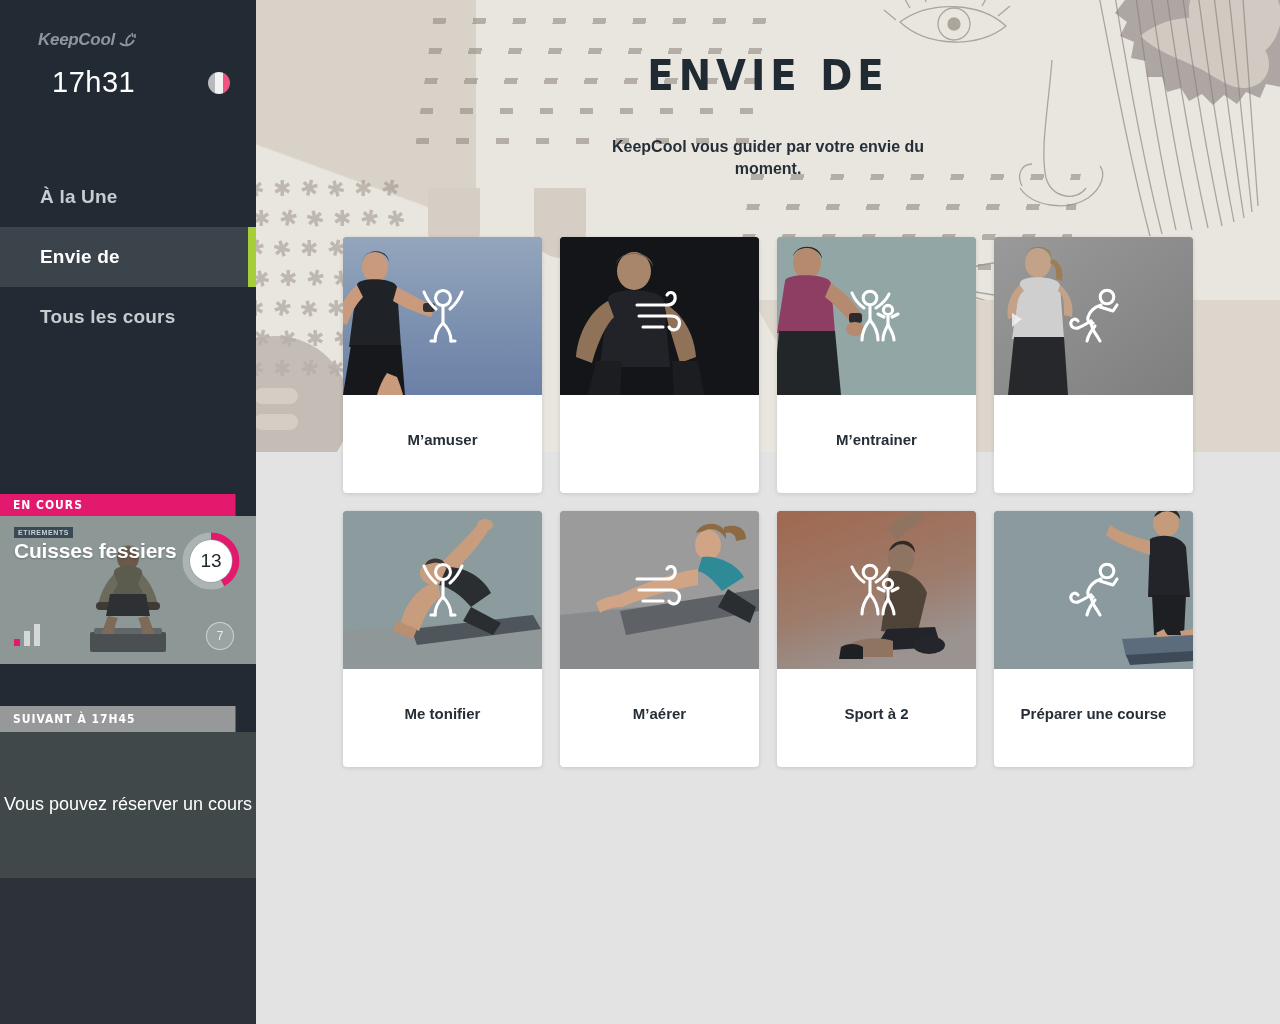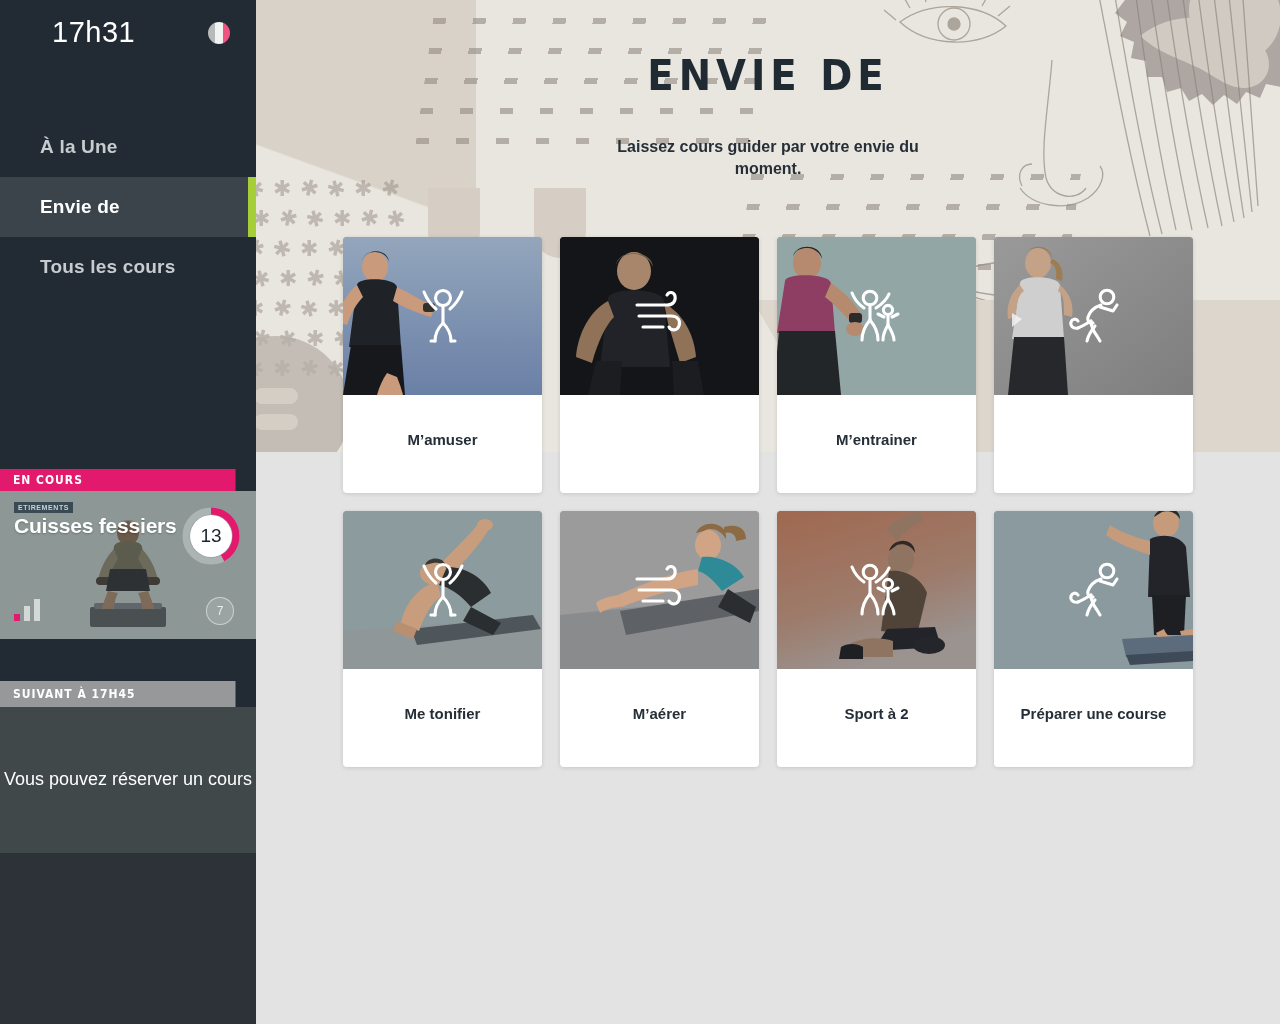--- a/index.html
+++ b/index.html
@@ -322,20 +322,30 @@
       <rect x="58" y="58" width="44" height="16" rx="8" fill="#cdc6bd"></rect>
       <rect x="58" y="84" width="44" height="16" rx="8" fill="#cdc6bd"></rect>
     </svg>
   </div>
 
   <div class="bg-lower"></div>
 </div>
 
 <aside id="sidebar">
 
+  <div class="sb-brand">
+    <div class="sb-logo">
+      <span>KeepCool</span>
+      <svg width="19" height="16" viewBox="0 0 19 16">
+        <path d="M2 11 C 6 15, 13 14, 16 8" stroke="#8d969c" stroke-width="1.8" fill="none"></path>
+        <path d="M9 13 C 7 9, 9 5, 13 3" stroke="#8d969c" stroke-width="1.8" fill="none"></path>
+        <path d="M14 1 L15 5 M17 2 L17 6" stroke="#8d969c" stroke-width="1.6" fill="none"></path>
+      </svg>
+    </div>
+  </div>
 
   <div class="sb-time">
     <div class="sb-clock">17h31</div>
     <div class="flag-dot">
         <i></i>
         <i></i>
         <i></i>
       </div>
   </div>
 
@@ -395,21 +405,21 @@
 
   <div class="sb-next-head">SUIVANT À 17H45</div>
   <div class="sb-next-body">
     <span>Vous pouvez réserver un cours</span>
   </div>
   <div class="sb-tail"></div>
 </aside>
 
 <main id="main">
   <h1 class="page-title">ENVIE DE</h1>
-  <p class="page-sub">Laissez cours guider par votre envie du moment.</p>
+  <p class="page-sub">KeepCool vous guider par votre envie du moment.</p>
   <div class="grid" id="card-grid">
       <div class="card">
         <div class="card-img" style="background: rgb(126, 147, 174);">
           <svg class="person" viewBox="0 0 199 158" preserveAspectRatio="none">
       <defs>
               <linearGradient id="g0" x1="0" y1="0" x2="0" y2="1">
         <stop offset="0" stop-color="#93a6bc"></stop>
                 <stop offset="1" stop-color="#6a80a6"></stop>
               </linearGradient>
             </defs>

